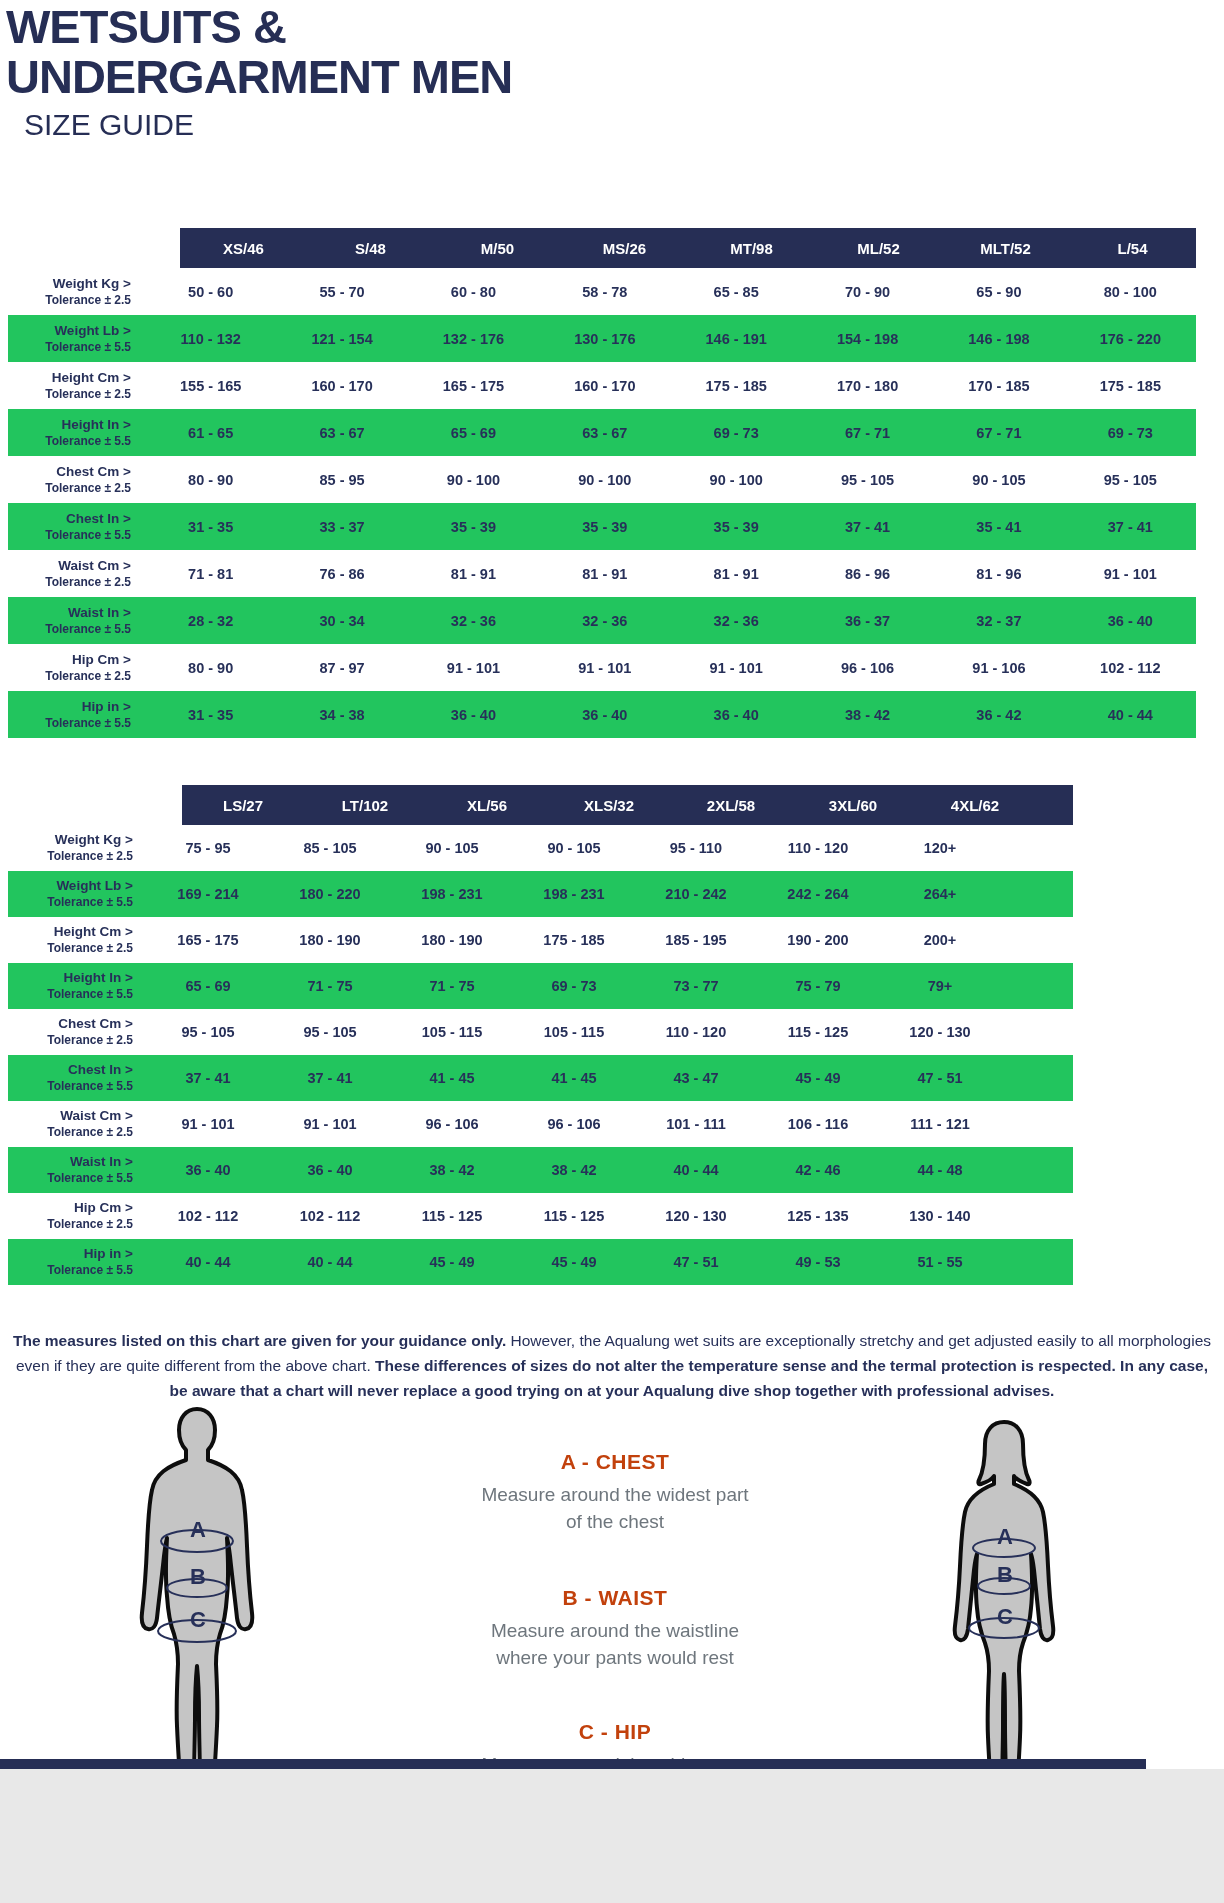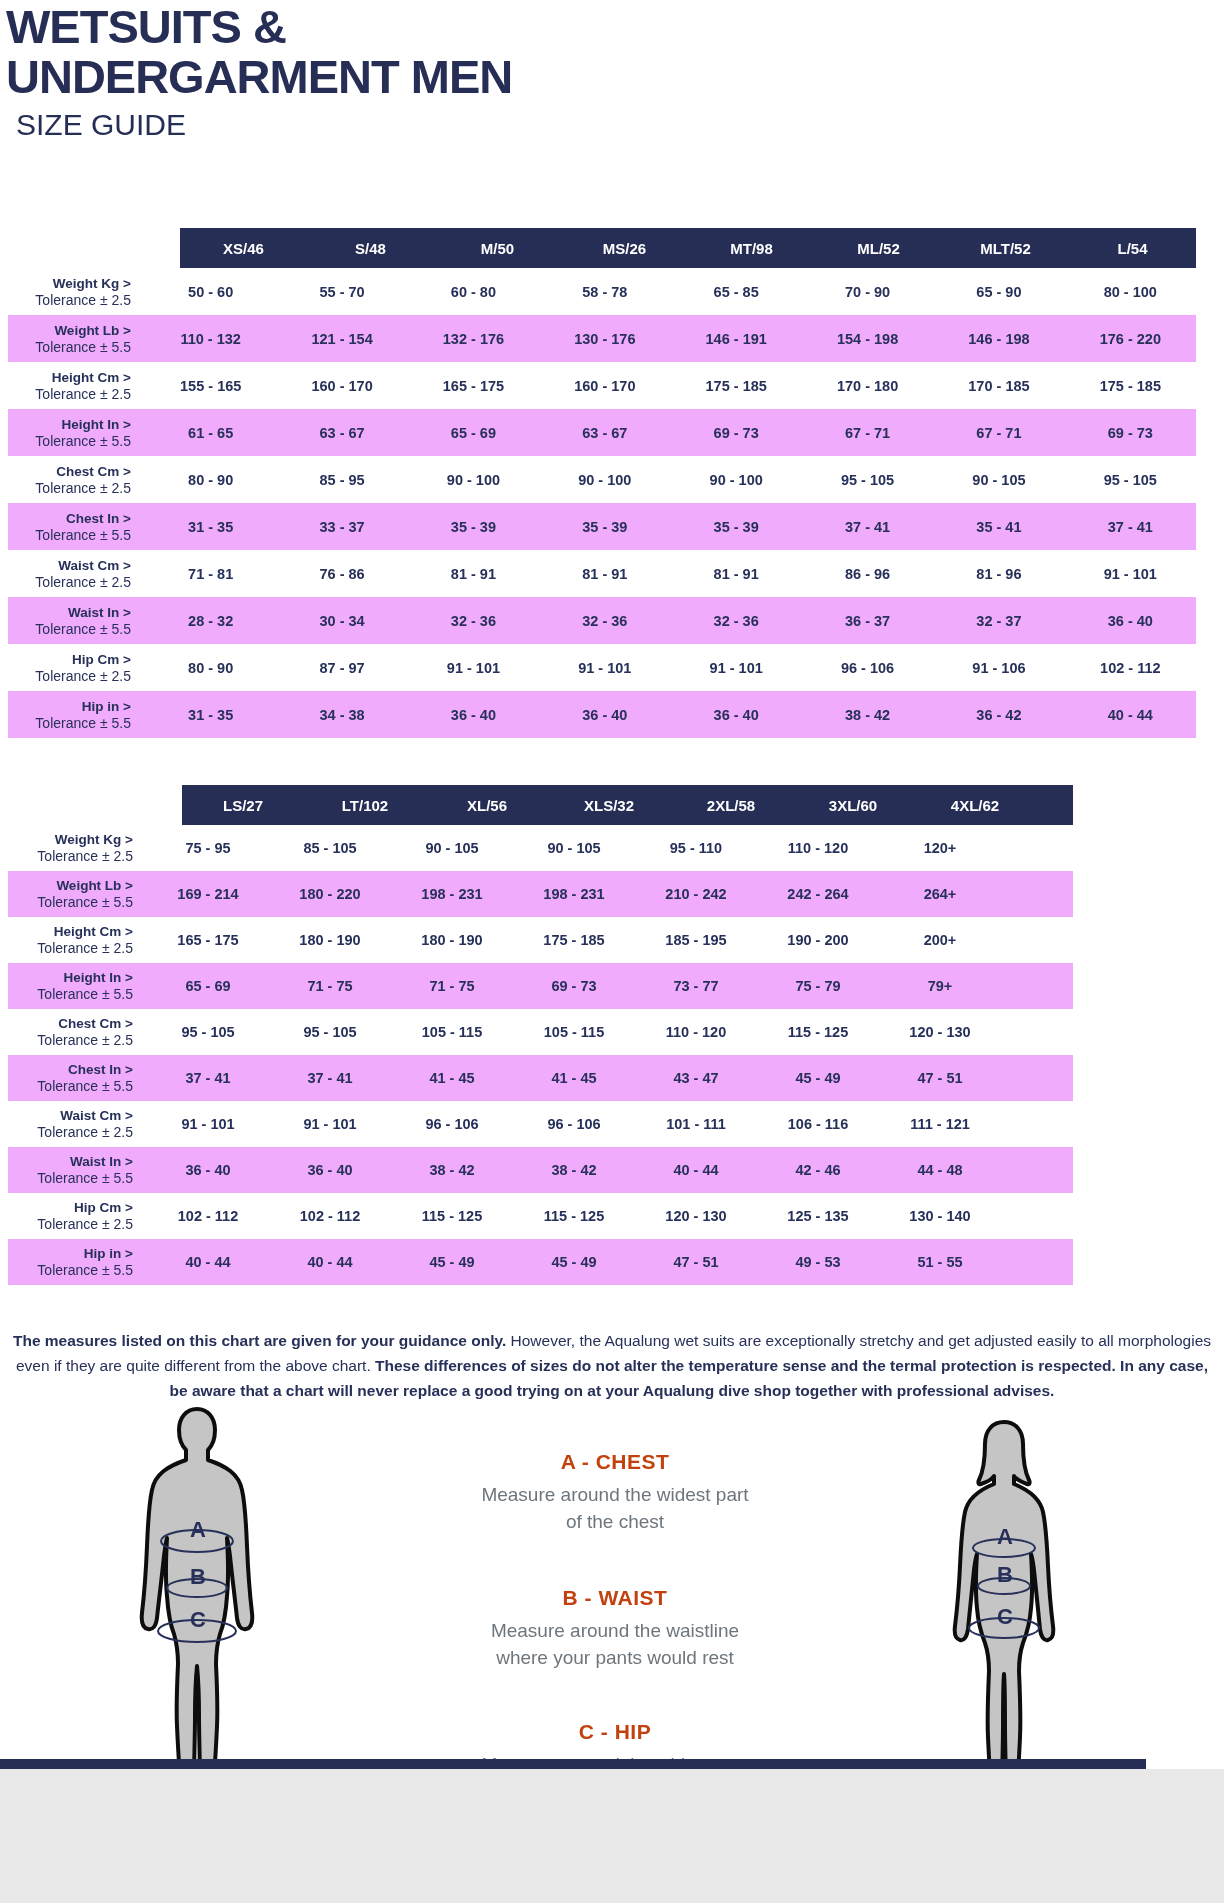--- a/index.html
+++ b/index.html
@@ -11,48 +11,48 @@
     font-family:"Liberation Sans", sans-serif;
     overflow:hidden;
   }
   
   .title{
     position:absolute;left:6px;top:2px;
     font-size:47px;line-height:50px;font-weight:bold;
     letter-spacing:-1px;color:#262e55;
   }
   .subtitle{
-    position:absolute;left:16px;top:108px;
+    position:absolute;left:24px;top:108px;
     font-size:30px;font-weight:400;color:#262e55;
   }
   
   .sg-table{position:absolute;left:8px;}
   .t1{top:228px;width:1188px;}
   .t2{top:785px;width:1065px;}
   .trow{display:grid;}
   .t1 .trow{grid-template-columns:137px 1fr;height:47px;}
   .t2 .trow{grid-template-columns:139px 1fr;height:46px;}
   .trow.head{height:40px;gap:35px;}
   .cols{display:grid;align-items:center;}
   .t1 .cols{grid-template-columns:repeat(8,1fr);}
   .t2 .cols{grid-template-columns:repeat(7,122px) 1fr;}
   .cols.navy{background:#262e55;}
-  .trow.alt{background:#f0abfc;}
+  .trow.alt{background:#22c55e;}
   .hcell{
     text-align:center;color:#ffffff;font-weight:bold;font-size:15px;
   }
   .cell{
     text-align:center;color:#273059;font-weight:bold;font-size:14.5px;
   }
   .lbl{
     display:flex;flex-direction:column;justify-content:center;
     text-align:right;padding-right:14px;color:#273059;
   }
   .lbl .l1{font-weight:bold;font-size:13.5px;line-height:17px;}
-  .lbl .l2{font-weight:400;font-size:14px;line-height:17px;}
+  .lbl .l2{font-weight:700;font-size:12px;line-height:17px;}
   
   .disclaimer{
     position:absolute;top:1312px;left:12px;width:1200px;
     text-align:center;font-size:15.5px;line-height:25px;color:#273059;
   }
   .disclaimer strong{font-weight:bold;}
   
   .measure-block{
     position:absolute;left:355px;width:520px;text-align:center;
   }

